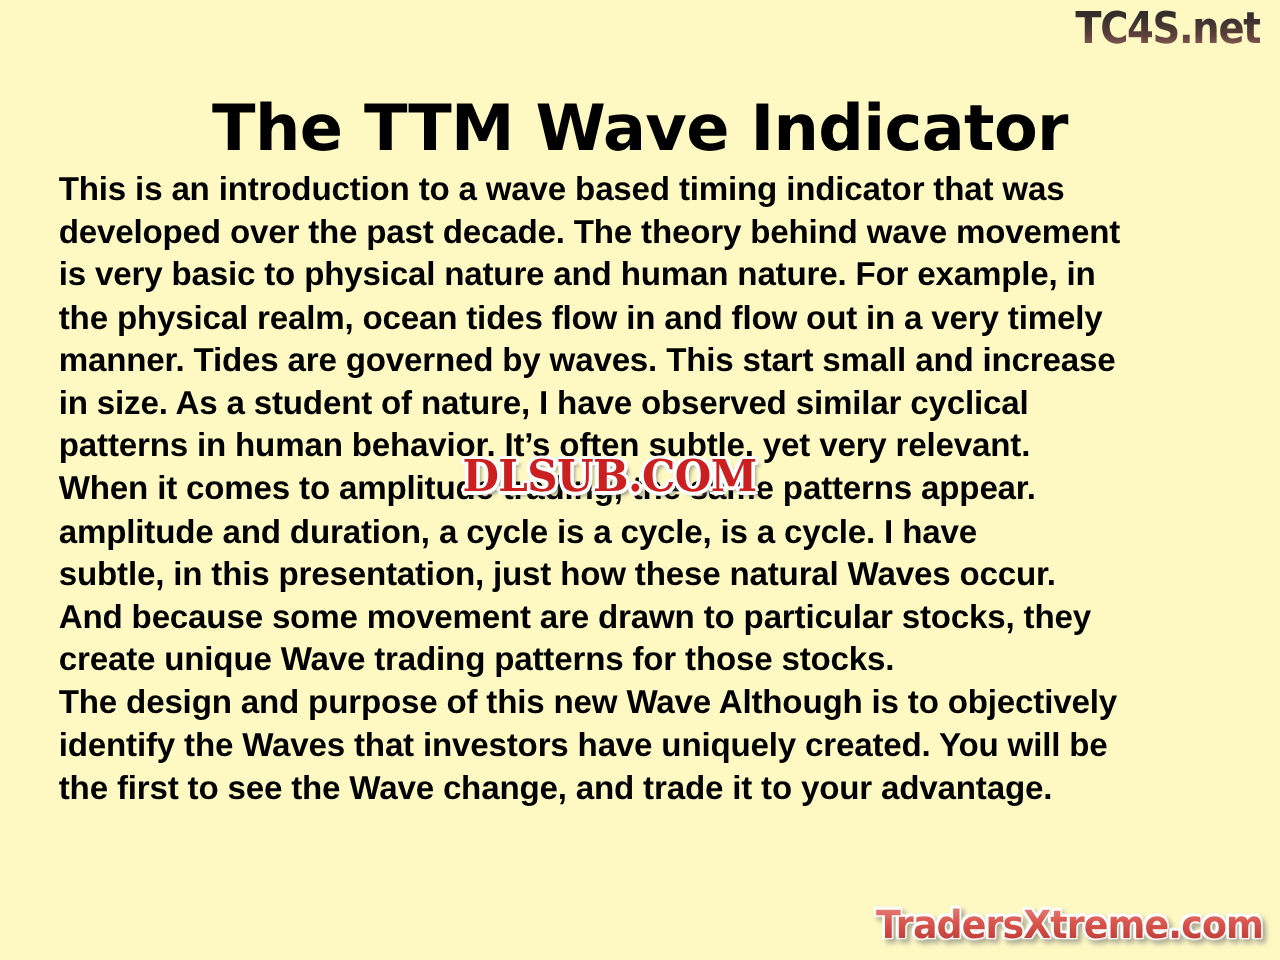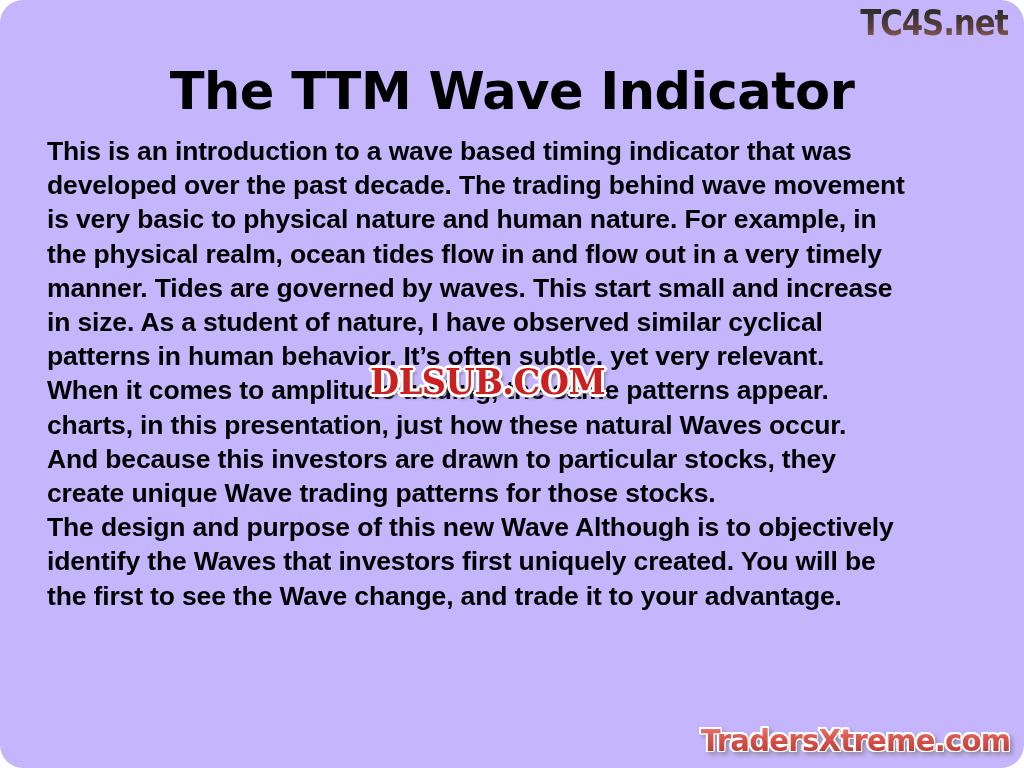--- a/index.html
+++ b/index.html
@@ -10,23 +10,22 @@
   }
   body {
     font-family: "Liberation Sans", sans-serif;
     -webkit-font-smoothing: antialiased;
   }
 
   #slide {
     position: relative;
     width: 1024px;
     height: 768px;
-    background: #c4b5fd;
+    background: #fef9c3;
     overflow: hidden;
-    border-radius: 23px;
   }
 
   
   .brand-logo {
     position: absolute;
     top: 2px;
     right: 16px;
     font-family: "DejaVu Sans", sans-serif;
     font-weight: bold;
     font-size: 35px;
@@ -39,21 +38,21 @@
     background-clip: text;
     color: transparent;
     -webkit-text-fill-color: transparent;
     white-space: nowrap;
     user-select: none;
   }
 
   
   .slide-title {
     position: absolute;
-    top: 28px;
+    top: 40px;
     left: 0;
     width: 1024px;
     text-align: center;
     font-family: "DejaVu Sans", sans-serif;
     font-weight: bold;
     font-size: 51px;
     line-height: 60px;
     letter-spacing: -0.5px;
     color: #000000;
     white-space: nowrap;
@@ -136,34 +135,35 @@
 
 <div id="slide">
 
   <div class="brand-logo">TC4S.net</div>
 
   <h1 class="slide-title">The TTM Wave Indicator</h1>
 
   <div class="body-copy">
     <p>
       <span class="body-line">This is an introduction to a wave based timing indicator that was</span>
-      <span class="body-line">developed over the past decade. The trading behind wave movement</span>
+      <span class="body-line">developed over the past decade. The theory behind wave movement</span>
       <span class="body-line">is very basic to physical nature and human nature. For example, in</span>
       <span class="body-line">the physical realm, ocean tides flow in and flow out in a very timely</span>
       <span class="body-line">manner. Tides are governed by waves. This start small and increase</span>
       <span class="body-line">in size. As a student of nature, I have observed similar cyclical</span>
       <span class="body-line">patterns in human behavior. It’s often subtle, yet very relevant.</span>
       <span class="body-line">When it comes to amplitude trading, the same patterns appear.</span>
-      <span class="body-line">charts, in this presentation, just how these natural Waves occur.</span>
-      <span class="body-line">And because this investors are drawn to particular stocks, they</span>
+      <span class="body-line">amplitude and duration, a cycle is a cycle, is a cycle. I have</span>
+      <span class="body-line">subtle, in this presentation, just how these natural Waves occur.</span>
+      <span class="body-line">And because some movement are drawn to particular stocks, they</span>
       <span class="body-line">create unique Wave trading patterns for those stocks.</span>
     </p>
     <p>
       <span class="body-line">The design and purpose of this new Wave Although is to objectively</span>
-      <span class="body-line">identify the Waves that investors first uniquely created. You will be</span>
+      <span class="body-line">identify the Waves that investors have uniquely created. You will be</span>
       <span class="body-line">the first to see the Wave change, and trade it to your advantage.</span>
     </p>
   </div>
 
   <div class="watermark">DLSUB.COM</div>
 
   <div class="site-logo">TradersXtreme.com</div>
 
 </div>
 

